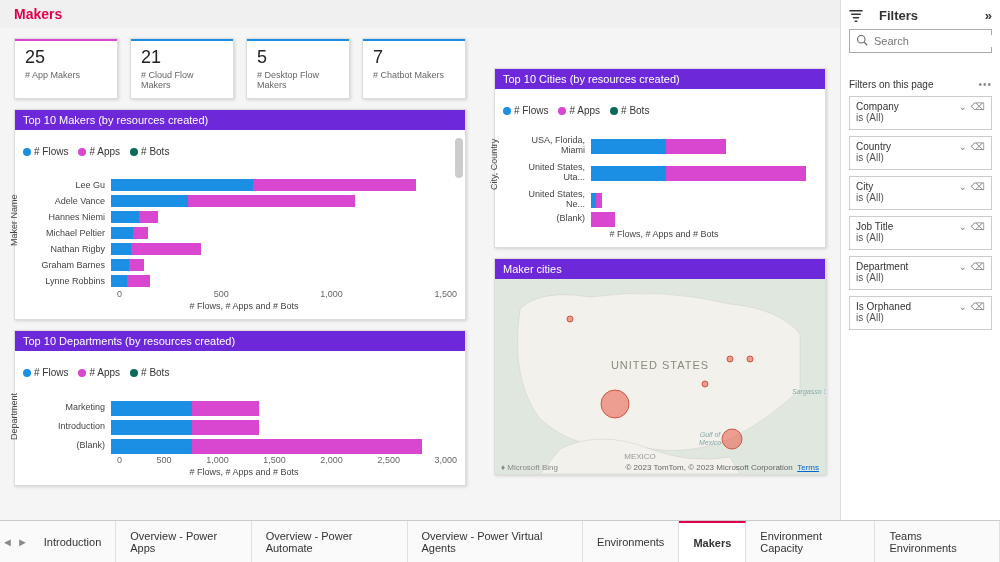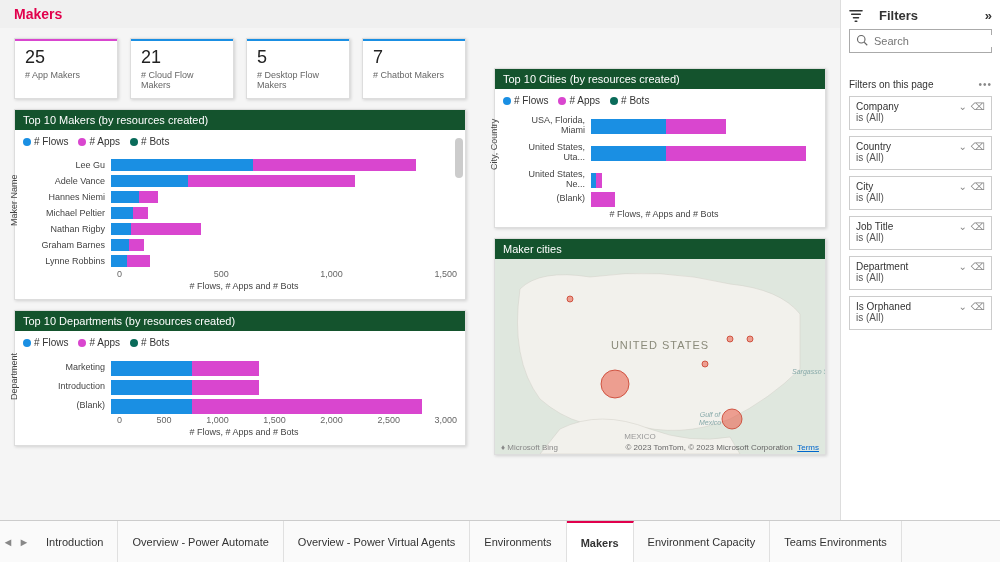--- a/index.html
+++ b/index.html
@@ -7,22 +7,22 @@
   .workspace { display: flex; height: 520px; }
   .main { flex: 1; padding: 0; }
   .header { background: #f0f0f0; padding: 6px 14px; }
   .header h1 { color: #e1004c; font-size: 14px; font-weight: bold; }
   .row { display: flex; gap: 12px; padding: 10px 14px 0 14px; }
   .card { background: #fff; border: 1px solid #ddd; box-shadow: 1px 1px 3px rgba(0,0,0,.15); padding: 6px 10px 8px 10px; width: 110px; }
   .card .topline { height: 2px; margin: -6px -10px 6px -10px; }
   .card .num { font-size: 18px; font-weight: 300; color: #222; }
   .card .lbl { font-size: 9px; color: #666; margin-top: 2px; }
   .panel { background: #fff; border: 1px solid #ddd; box-shadow: 1px 1px 3px rgba(0,0,0,.15); margin: 10px 14px 0 14px; }
-  .panel-hdr { background: #14532d; color: #fff; font-size: 11px; padding: 4px 8px; }
-  .legend { display: flex; gap: 10px; padding: 6px 8px; font-size: 10px; }
+  .panel-hdr { background: #6d28d9; color: #fff; font-size: 11px; padding: 4px 8px; }
+  .legend { display: flex; gap: 10px; padding: 16px 8px; font-size: 10px; }
   .legend span { display: inline-flex; align-items: center; gap: 3px; }
   .sw { width: 8px; height: 8px; border-radius: 50%; display: inline-block; }
   .chart-body { padding: 4px 8px 8px 8px; position: relative; }
   .barrow { display: flex; align-items: center; height: 15px; margin-bottom: 1px; }
   .barlabel { width: 80px; text-align: right; font-size: 9px; color: #444; padding-right: 6px; }
   .bararea { flex: 1; position: relative; height: 12px; }
   .barseg { height: 12px; float: left; }
   .xaxis { text-align: center; font-size: 9px; color: #444; margin-top: 2px; }
   .xticks { display: flex; justify-content: space-between; font-size: 9px; color: #666; padding-left: 86px; }
   .cols { display: flex; }
@@ -370,19 +370,20 @@
     <div class="fcard-val">is (All)</div>
         </div>
       </div>
   </div>
 </div>
 
 <div class="tabs" id="tabbar">
   <div class="tab-nav">◄</div>
   <div class="tab-nav">►</div>
 <div class="tab">Introduction</div>
+    <div class="tab">Overview - Power Apps</div>
     <div class="tab">Overview - Power Automate</div>
     <div class="tab">Overview - Power Virtual Agents</div>
     <div class="tab">Environments</div>
     <div class="tab active">Makers</div>
     <div class="tab">Environment Capacity</div>
     <div class="tab">Teams Environments</div>
   </div>
 
 </body></html>

